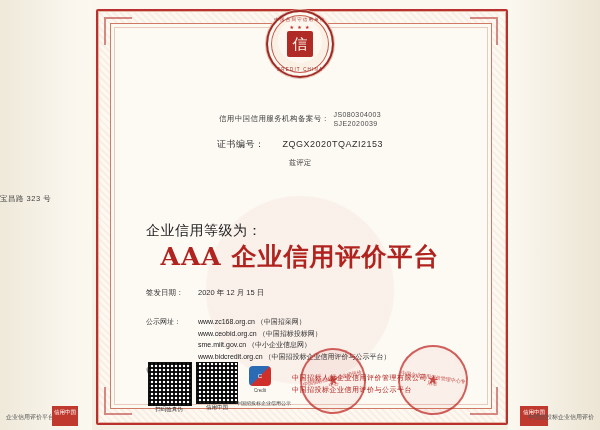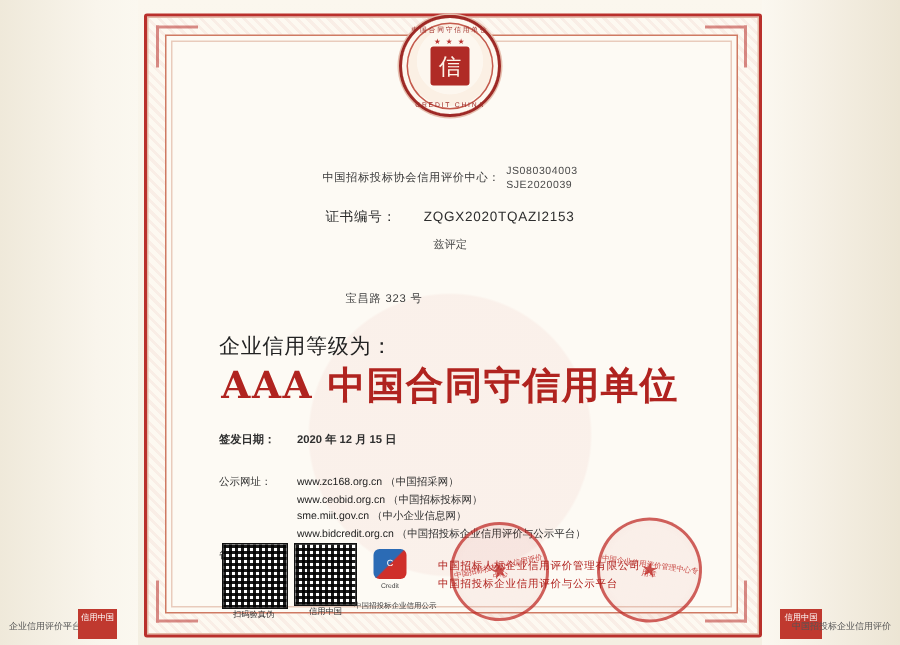--- a/index.html
+++ b/index.html
@@ -186,21 +186,20 @@
     font-family: "DejaVu Serif", serif;
     font-weight: bold;
     font-size: 14.5px;
     color: #1a1a1a;
     letter-spacing: 1px;
   }
   .company-sub {
     position: absolute;
     top: 194px;
     left: 0; width: 512px;
-    text-align: center;
     font-size: 7.5px;
     color: #3d3d3d;
     letter-spacing: .5px;
   }
 
   .grade-label {
     position: absolute;
     top: 222px;
     left: 146px;
     font-size: 14px;
@@ -220,21 +219,20 @@
     letter-spacing: 1px;
   }
 
   .meta {
     position: absolute;
     left: 146px;
     top: 286px;
     font-size: 7.5px;
     color: #2f2f2f;
     line-height: 13px;
-    font-weight: bold;
   }
   .meta .row { white-space: nowrap; }
   .meta .mlabel { display: inline-block; width: 52px; }
 
   .publish {
     position: absolute;
     left: 146px;
     top: 316px;
     font-size: 7px;
     color: #2f2f2f;
@@ -401,33 +399,33 @@
 
   <div class="emblem">
     <div class="emblem-ring-text">中国合同守信用单位</div>
     <div class="emblem-stars">★ ★ ★</div>
     <div class="emblem-core">信</div>
     <div class="emblem-ring-text bottom">CREDIT CHINA</div>
   </div>
 
 
   <div class="agency-line">
-    <span>中国招标投标协会信用评价中心：</span><span class="codes"><span>JS080304003</span><br><span>SJE2020039</span></span>
+    <span>信用中国信用服务机构备案号：</span><span class="codes"><span>JS080304003</span><br><span>SJE2020039</span></span>
   </div>
 
   <div class="cert-no">
     <span class="label">证书编号：</span><span class="value">ZQGX2020TQAZI2153</span>
   </div>
 
   <div class="hereby">兹评定</div>
 
   <div class="company-sub">宝昌路 323 号</div>
 
   <div class="grade-label">企业信用等级为：</div>
-  <div class="grade-value">AAA 中国合同守信用单位</div>
+  <div class="grade-value">AAA 企业信用评价平台</div>
 
   <div class="meta">
     <div class="row">
       <span class="mlabel">签发日期：</span><span>2020 年 12 月 15 日</span>
     </div>
   </div>
 
   <div class="publish">
     <div>
       <span class="plabel">公示网址：</span><span class="u">www.zc168.org.cn</span>

